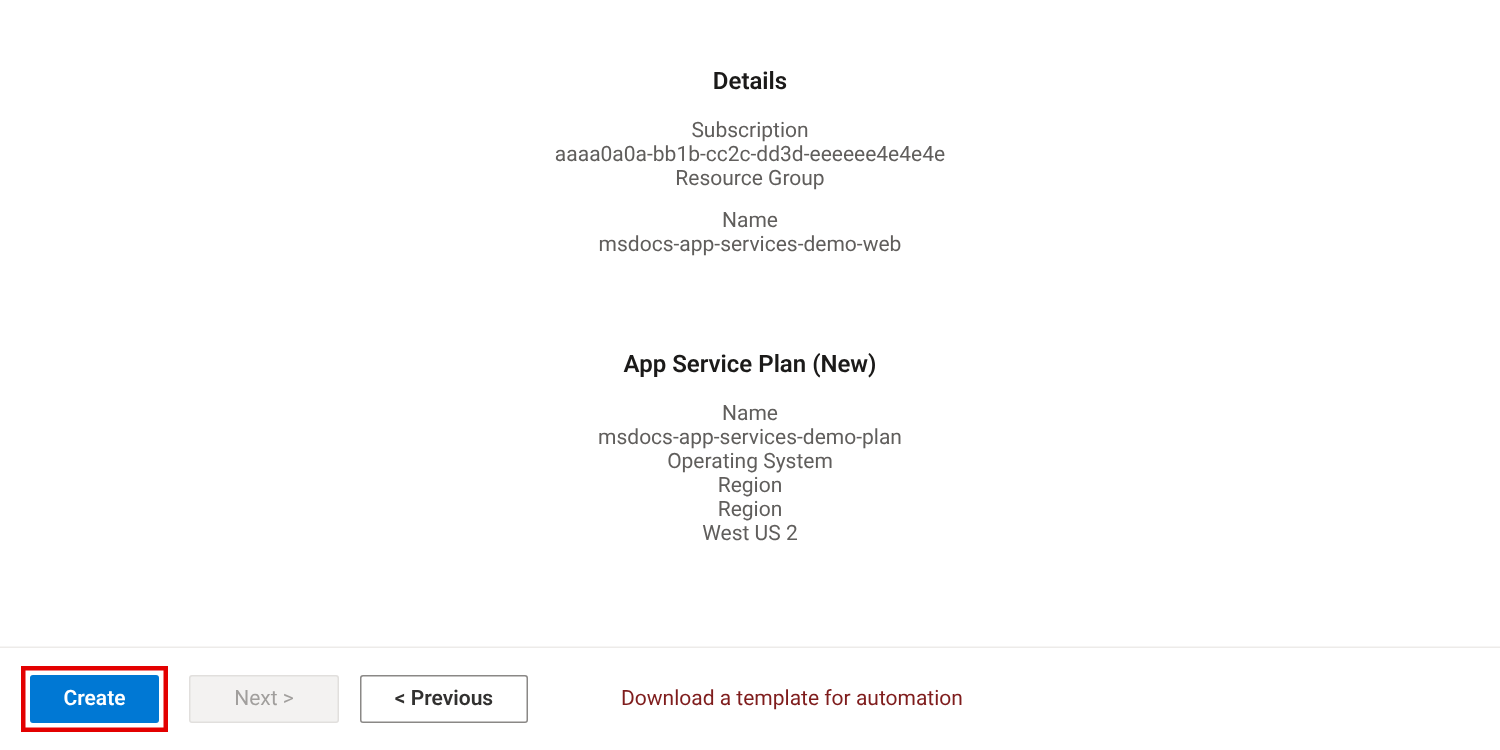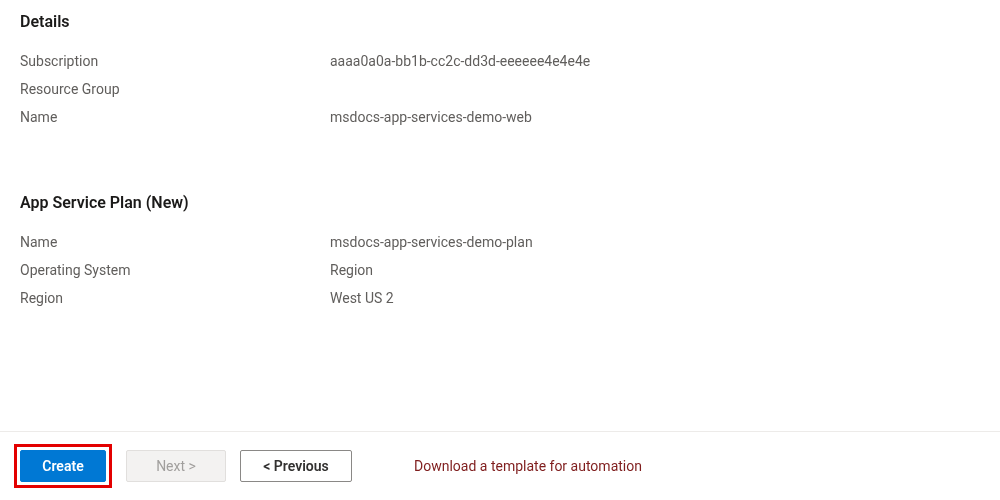--- a/index.html
+++ b/index.html
@@ -10,38 +10,40 @@
     body {
       font-family: "Segoe UI", -apple-system, BlinkMacSystemFont, Roboto, sans-serif;
       font-size: 14px;
       color: #323130;
       background: #ffffff;
       width: 1000px;
       height: 500px;
       position: relative;
     }
     .content {
-      padding: 12px 20px 0 20px;
+      padding: 44px 20px 0 20px;
+      text-align: center;
     }
     .section {
       margin-bottom: 62px;
     }
     .section:last-of-type {
       margin-bottom: 0;
     }
     .section-heading {
       font-size: 16px;
       font-weight: 600;
       color: #1b1a19;
       margin-bottom: 16px;
     }
     .kv-row {
       display: flex;
       align-items: center;
       min-height: 28px;
+      flex-direction: column;
     }
     .kv-label {
       width: 310px;
       color: #605e5c;
       font-size: 14px;
     }
     .kv-value {
       color: #605e5c;
       font-size: 14px;
     }

